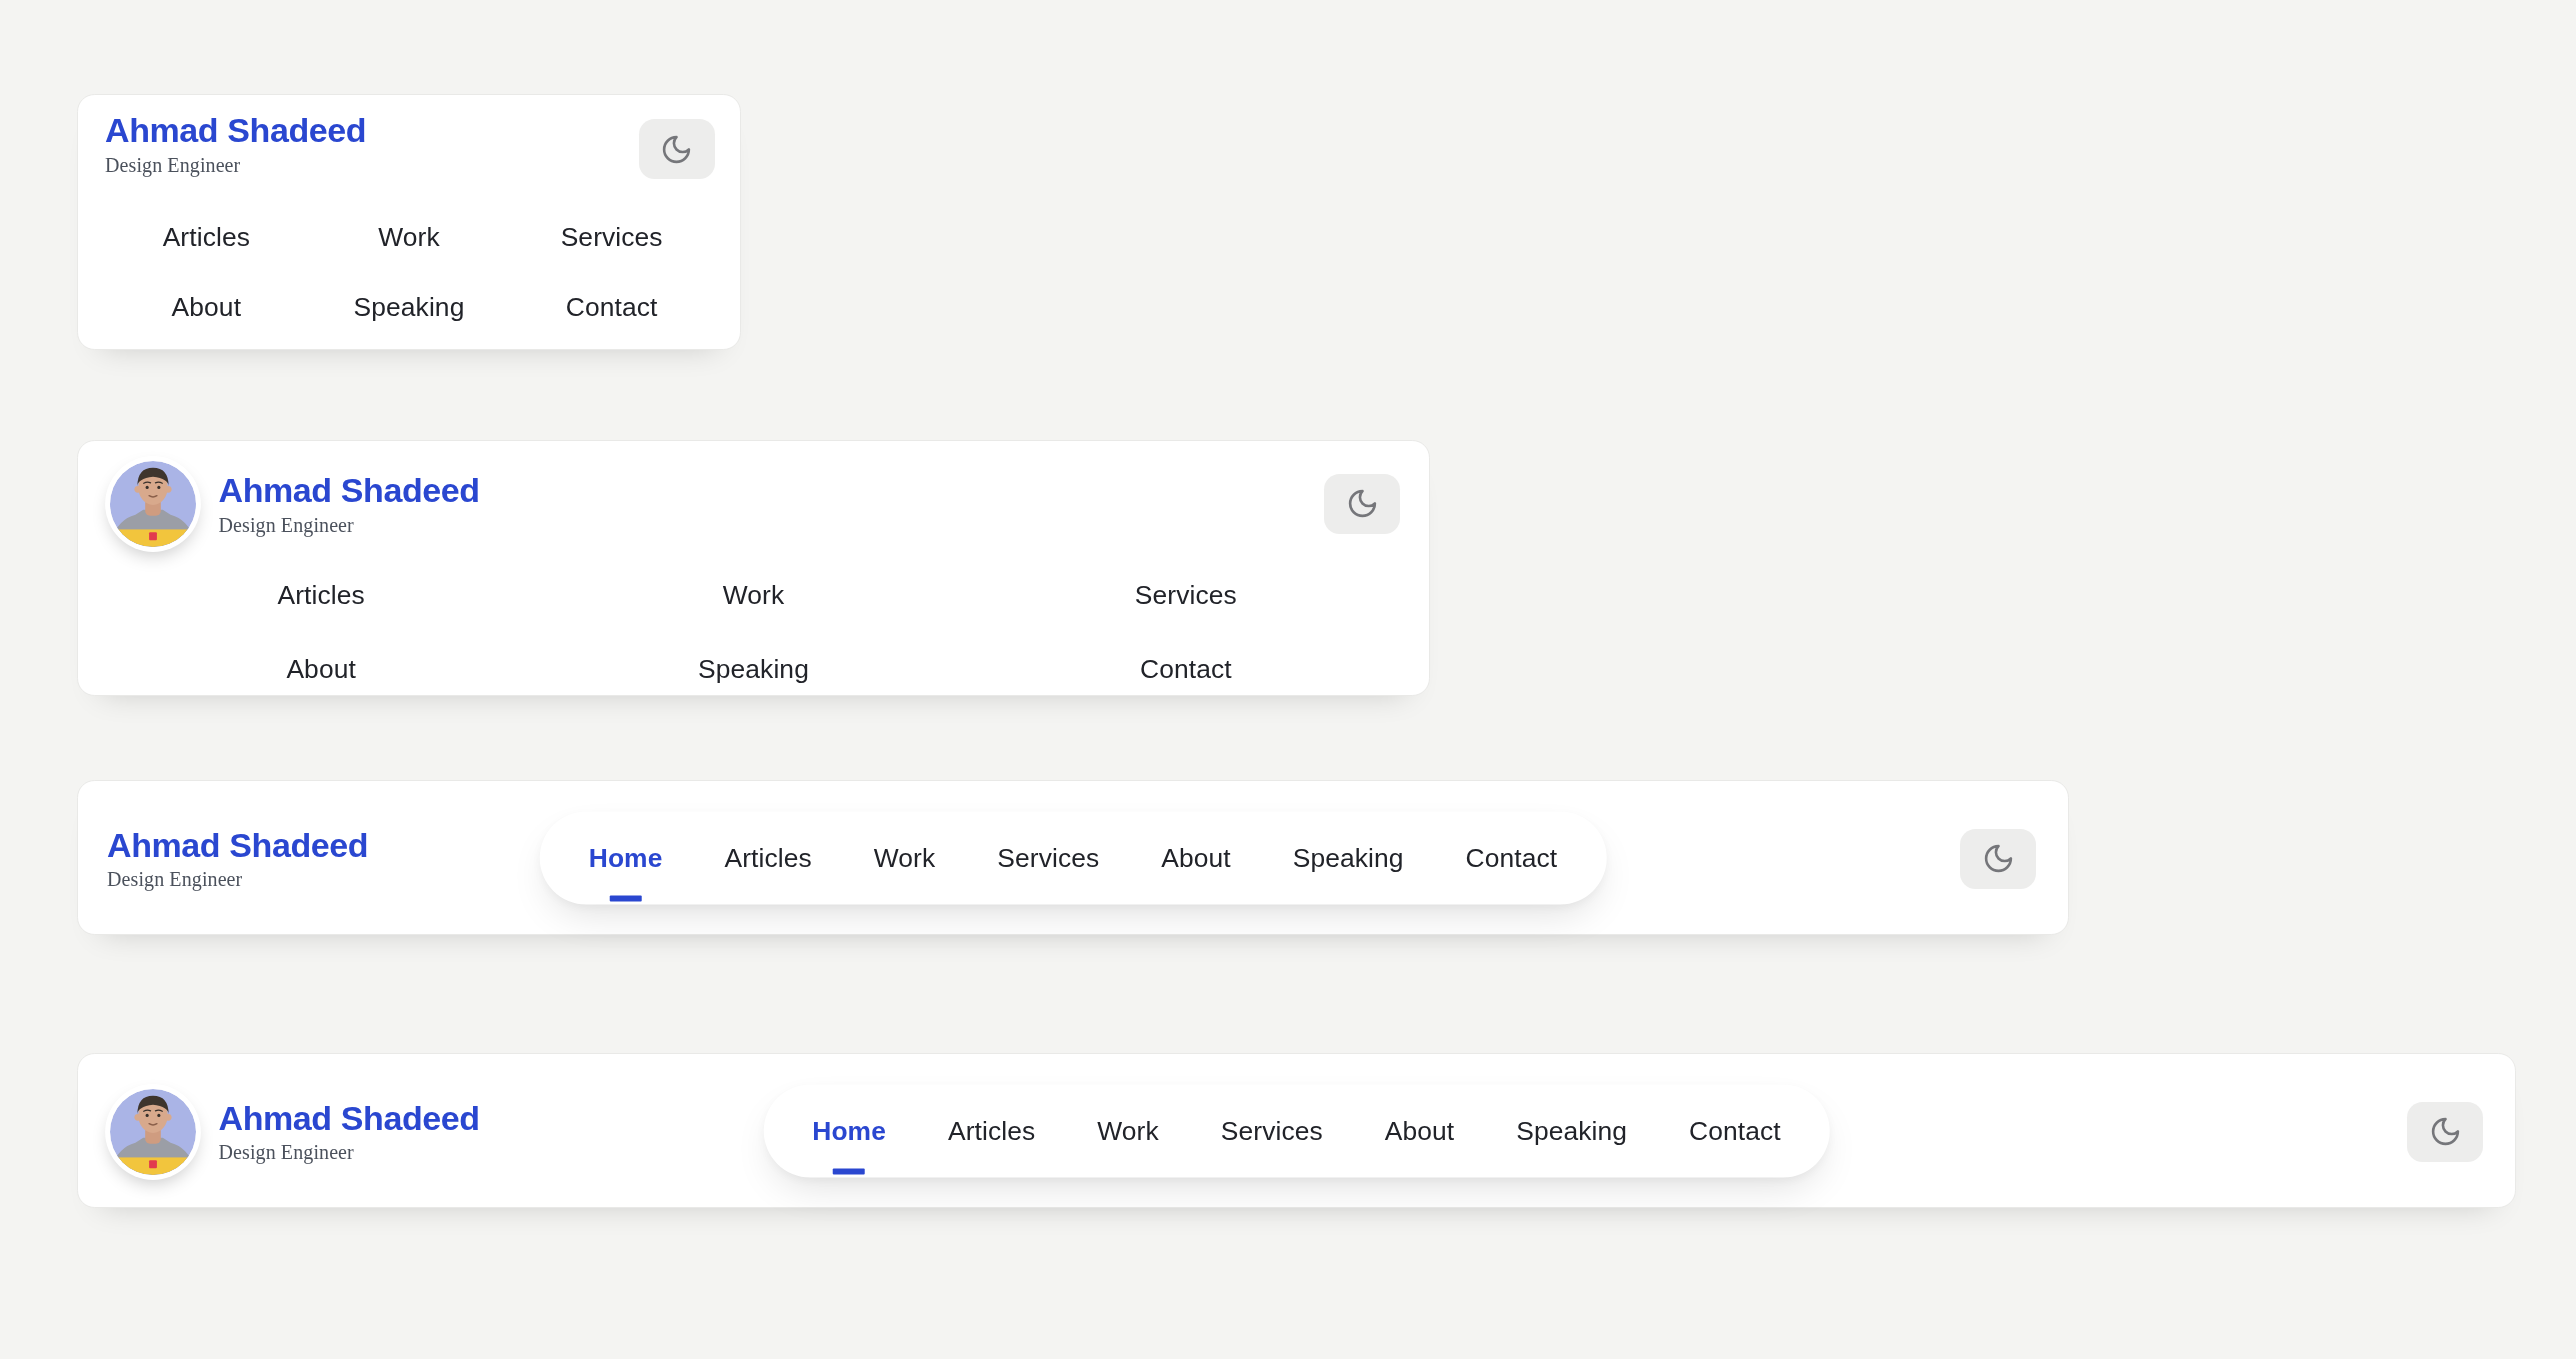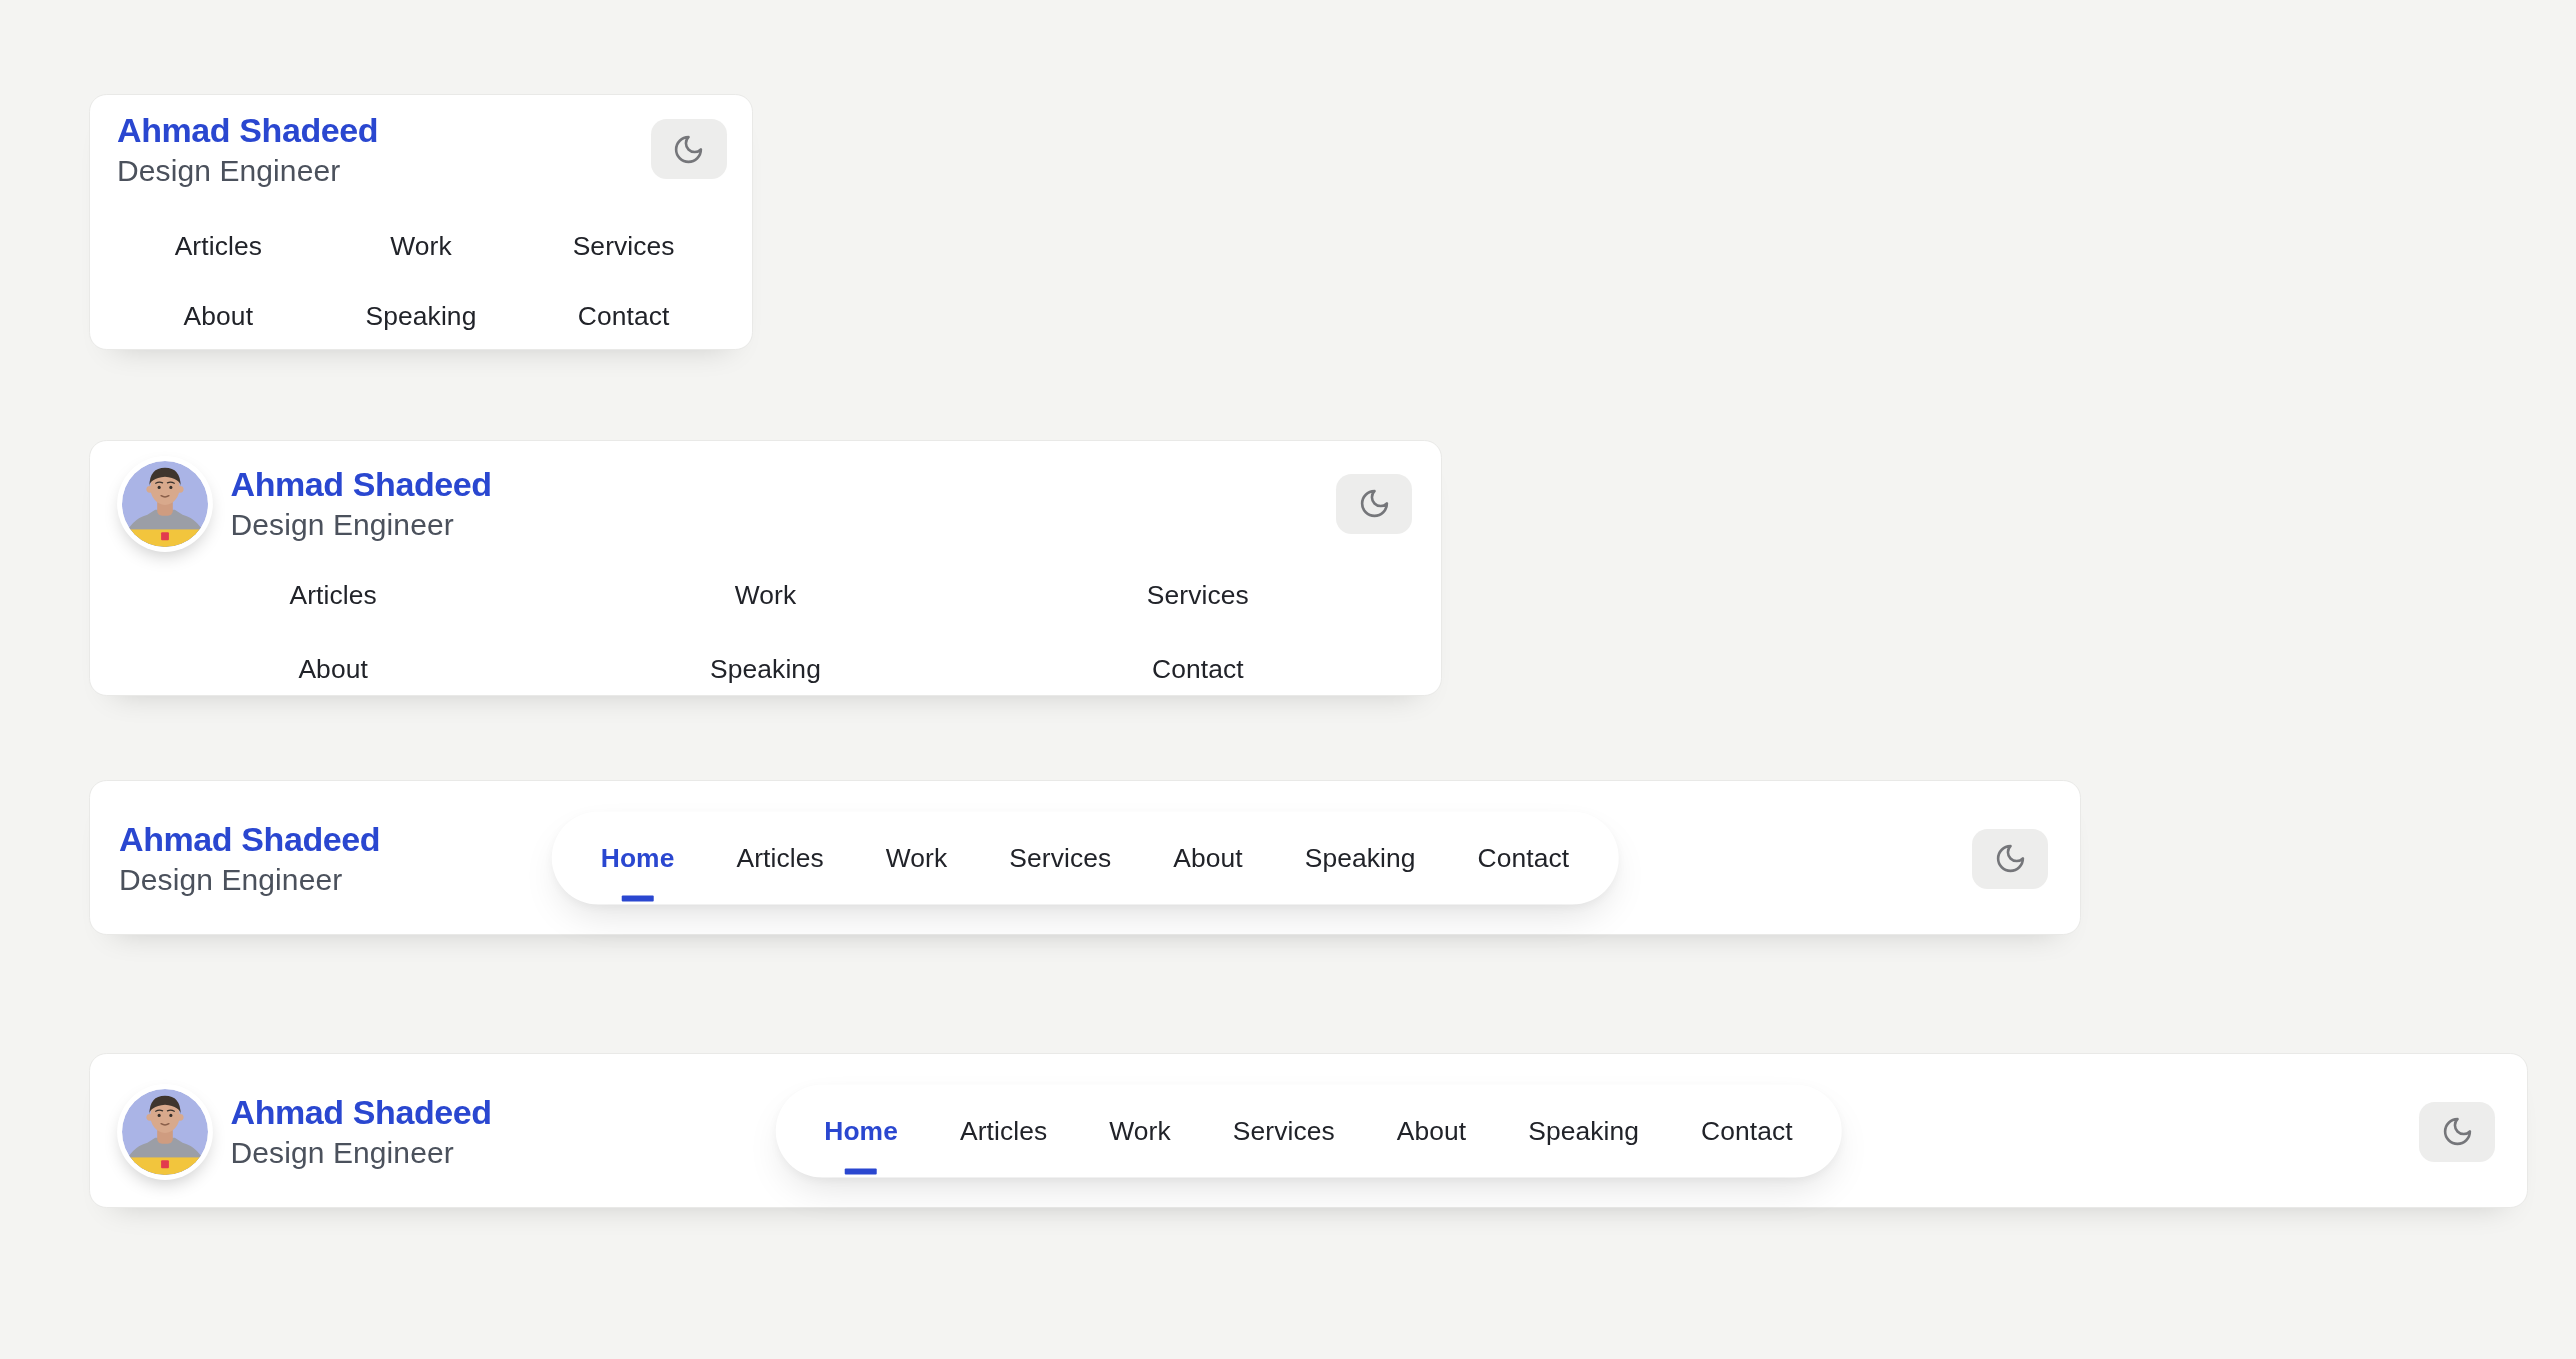--- a/index.html
+++ b/index.html
@@ -16,45 +16,46 @@
   html, body {
     width: 2576px; height: 1359px;
     background: var(--background);
     font-family: "Liberation Sans", sans-serif;
     overflow: hidden;
   }
   a { text-decoration: none; cursor: pointer; }
 
   .card {
     position: absolute;
-    left: 89px;
+    left: 77px;
     background: var(--card);
     border: 1px solid var(--card_border);
     border-radius: 17.6px;
     box-shadow: 0 19.6px 31px -23.5px rgba(0,0,0,0.20);
   }
   .card--compact { top: 94px;  width: 664px;  height: 256px; }
   .card--medium  { top: 440px; width: 1353px; height: 256px; }
   .card--wide    { top: 780px; width: 1992px; height: 155px; }
   .card--full    { top: 1053px; width: 2439px; height: 155px; }
 
   
   .name {
     display: inline-block;
     font-size: 34px;
     font-weight: 700;
     letter-spacing: -0.4px;
     color: var(--accent);
     line-height: 1.12;
   }
   .role {
-    font-size: 30px;
+    font-size: 20px;
     color: var(--muted);
     margin-top: 4.9px;
     letter-spacing: 0.1px;
+    font-family: Liberation Serif, serif;
   }
 
   
   .theme-btn {
     width: 76px; height: 60px;
     border: none;
     border-radius: 15.6px;
     background: var(--toggle_bg);
     display: flex; align-items: center; justify-content: center;
     cursor: pointer;

